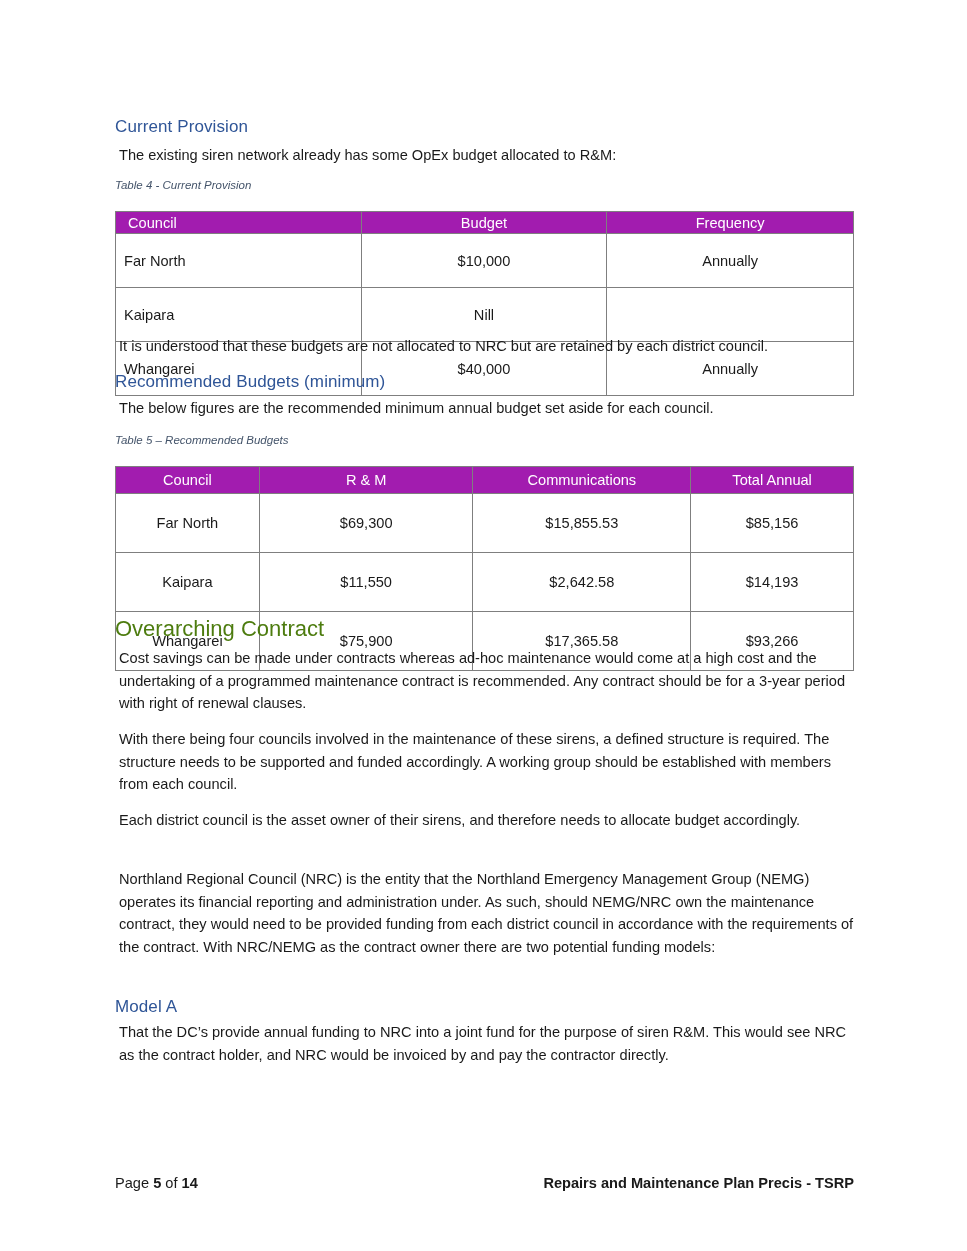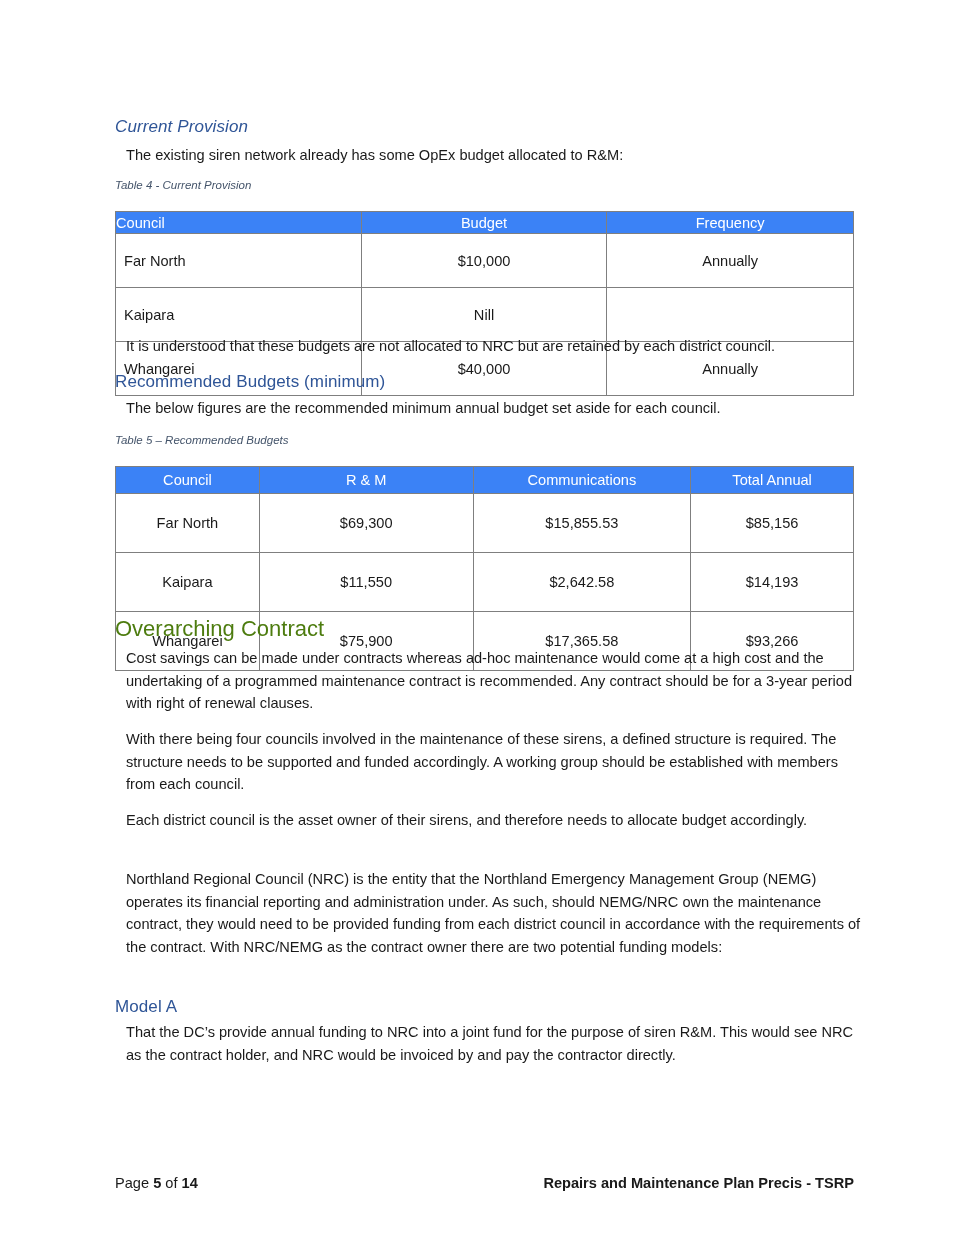--- a/index.html
+++ b/index.html
@@ -1,41 +1,41 @@
 <!DOCTYPE html>
 <html><head>
   <meta charset="utf-8">
   <style>
     html, body { margin: 0; padding: 0; background: #ffffff; }
     body { width: 967px; height: 1251px; position: relative; overflow: hidden;
            font-family: "Liberation Sans", sans-serif; color: #1a1a1a; }
     .page { position: absolute; left: 115px; top: 0; width: 739px; }
     .h2 { position: absolute; left: 0; color: #2f5597; font-size: 17px; font-weight: normal; margin: 0; letter-spacing: 0.1px; }
     .h1 { position: absolute; left: 0; color: #4d7c0f; font-size: 22px; font-weight: normal; margin: 0; }
-    .p { position: absolute; left: 11px; width: 739px; font-size: 14.6px; line-height: 22.7px; margin: 0; }
+    .p { position: absolute; left: 4px; width: 739px; font-size: 14.6px; line-height: 22.7px; margin: 0; }
     .caption { position: absolute; left: 0; font-size: 11.5px; font-style: italic; color: #44546a; margin: 0; }
     table { position: absolute; left: 0; border-collapse: collapse; font-size: 14.6px; }
-    th { background: #3b82f6; color: #ffffff; font-weight: normal; border: 1px solid #7f7f7f; padding: 0 0; }
+    th { background: #a21caf; color: #ffffff; font-weight: normal; border: 1px solid #7f7f7f; padding: 0 12px; }
     td { border: 1px solid #7f7f7f; padding: 16px 8px; }
     #t4 { top: 211px; width: 739px; }
     #t4 th, #t4 td { height: 21px; line-height: 20px; }
     #t5 { top: 466px; width: 739px; }
     #t5 th, #t5 td { height: 26px; line-height: 24px; text-align: center; }
     .left { text-align: left; }
     .center { text-align: center; }
     .footer { position: absolute; top: 1175px; left: 0; width: 739px; font-size: 14.6px; }
     .footer .pg { position: absolute; left: 0; }
     .footer .title { position: absolute; right: 0; font-weight: bold; }
   </style>
 </head>
 <body>
 
 <div class="page">
 
-  <h2 class="h2" style="top:117px;font-style:italic;">Current Provision</h2>
+  <h2 class="h2" style="top:117px;">Current Provision</h2>
   <p class="p" style="top:144px;">The existing siren network already has some OpEx budget allocated to R&amp;M:</p>
   <p class="caption" style="top:179px;text-align:center;">Table 4 - Current Provision</p>
 
   <table id="t4">
     <colgroup>
         <col style="width:246px">
         <col style="width:246px">
         <col style="width:247px">
       </colgroup>
     <thead>

